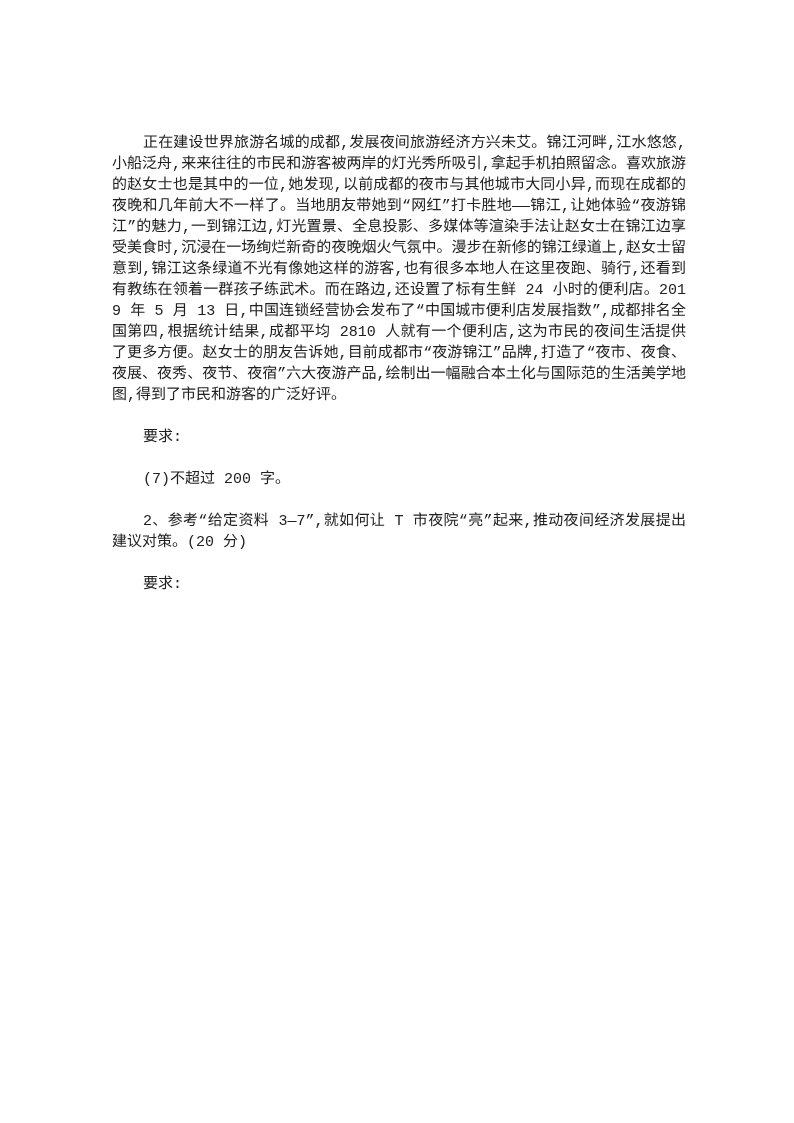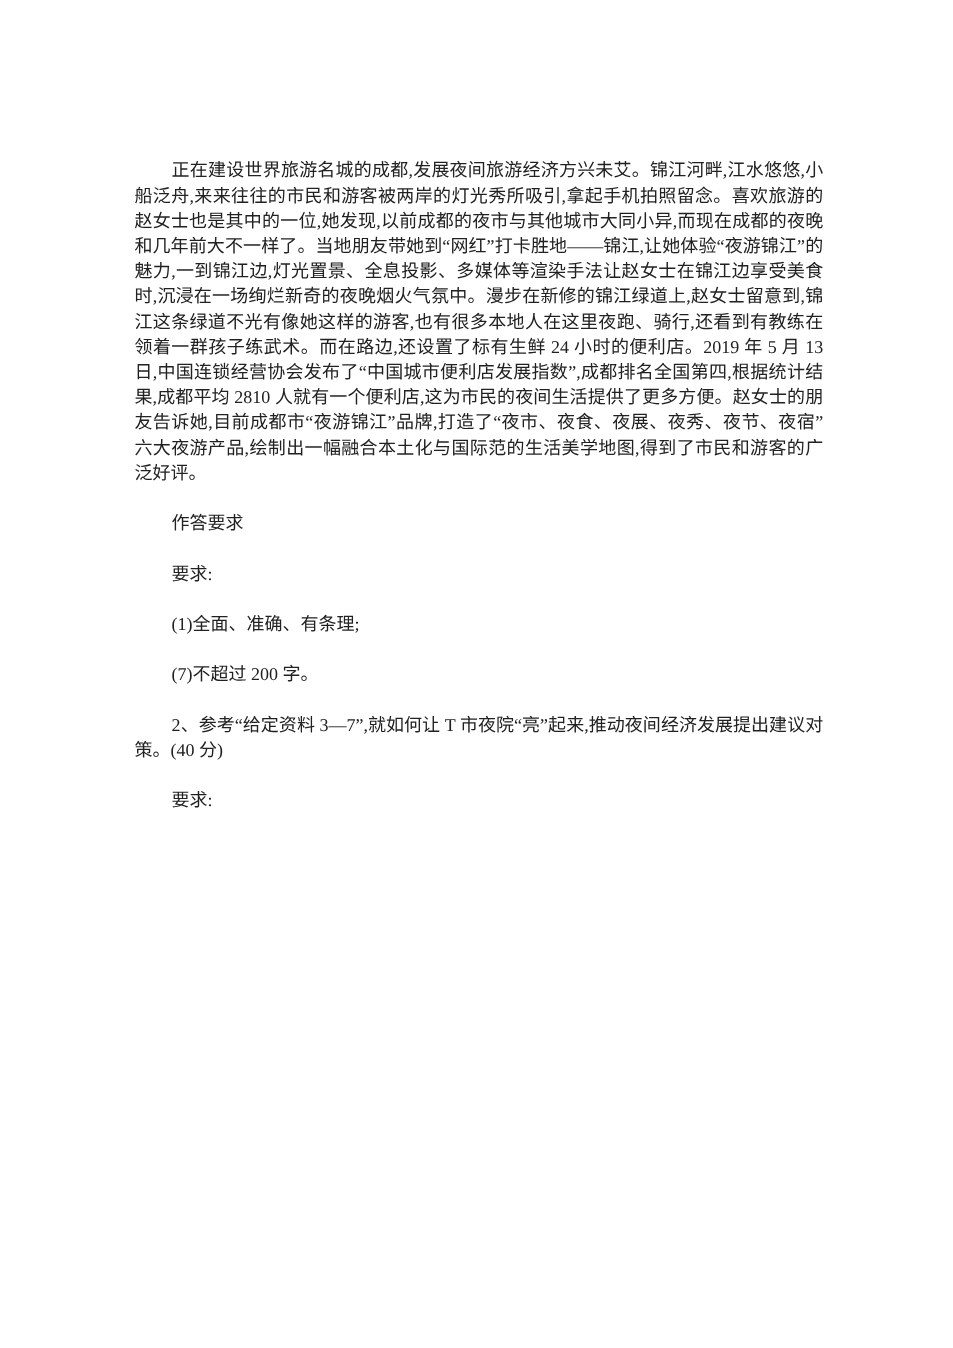--- a/index.html
+++ b/index.html
@@ -21,35 +21,34 @@
     font-family: "Liberation Serif", "DejaVu Serif", serif;
     font-size: 15px;
     line-height: 21px;
     color: #212121;
   }
   .para {
     margin: 0 0 21px 0;
     text-indent: 31px;
     text-align: justify;
     word-break: break-all;
+    font-family: Liberation Mono, monospace;
   }
 </style>
 </head>
 <body>
 
 <div class="page">
   <p class="para">正在建设世界旅游名城的成都,发展夜间旅游经济方兴未艾。锦江河畔,江水悠悠,小船泛舟,来来往往的市民和游客被两岸的灯光秀所吸引,拿起手机拍照留念。喜欢旅游的赵女士也是其中的一位,她发现,以前成都的夜市与其他城市大同小异,而现在成都的夜晚和几年前大不一样了。当地朋友带她到“网红”打卡胜地——锦江,让她体验“夜游锦江”的魅力,一到锦江边,灯光置景、全息投影、多媒体等渲染手法让赵女士在锦江边享受美食时,沉浸在一场绚烂新奇的夜晚烟火气氛中。漫步在新修的锦江绿道上,赵女士留意到,锦江这条绿道不光有像她这样的游客,也有很多本地人在这里夜跑、骑行,还看到有教练在领着一群孩子练武术。而在路边,还设置了标有生鲜 24 小时的便利店。2019 年 5 月 13 日,中国连锁经营协会发布了“中国城市便利店发展指数”,成都排名全国第四,根据统计结果,成都平均 2810 人就有一个便利店,这为市民的夜间生活提供了更多方便。赵女士的朋友告诉她,目前成都市“夜游锦江”品牌,打造了“夜市、夜食、夜展、夜秀、夜节、夜宿”六大夜游产品,绘制出一幅融合本土化与国际范的生活美学地图,得到了市民和游客的广泛好评。</p>
 
 
 
-  <p class="para">作答要求</p>
 
 
   <p class="para">要求:</p>
 
-  <p class="para">(1)全面、准确、有条理;</p>
 
   <p class="para">(7)不超过 200 字。</p>
 
-  <p class="para">2、参考“给定资料 3—7”,就如何让 T 市夜院“亮”起来,推动夜间经济发展提出建议对策。(40 分)</p>
+  <p class="para">2、参考“给定资料 3—7”,就如何让 T 市夜院“亮”起来,推动夜间经济发展提出建议对策。(20 分)</p>
 
   <p class="para">要求:</p>
 </div>
 
 </body></html>

